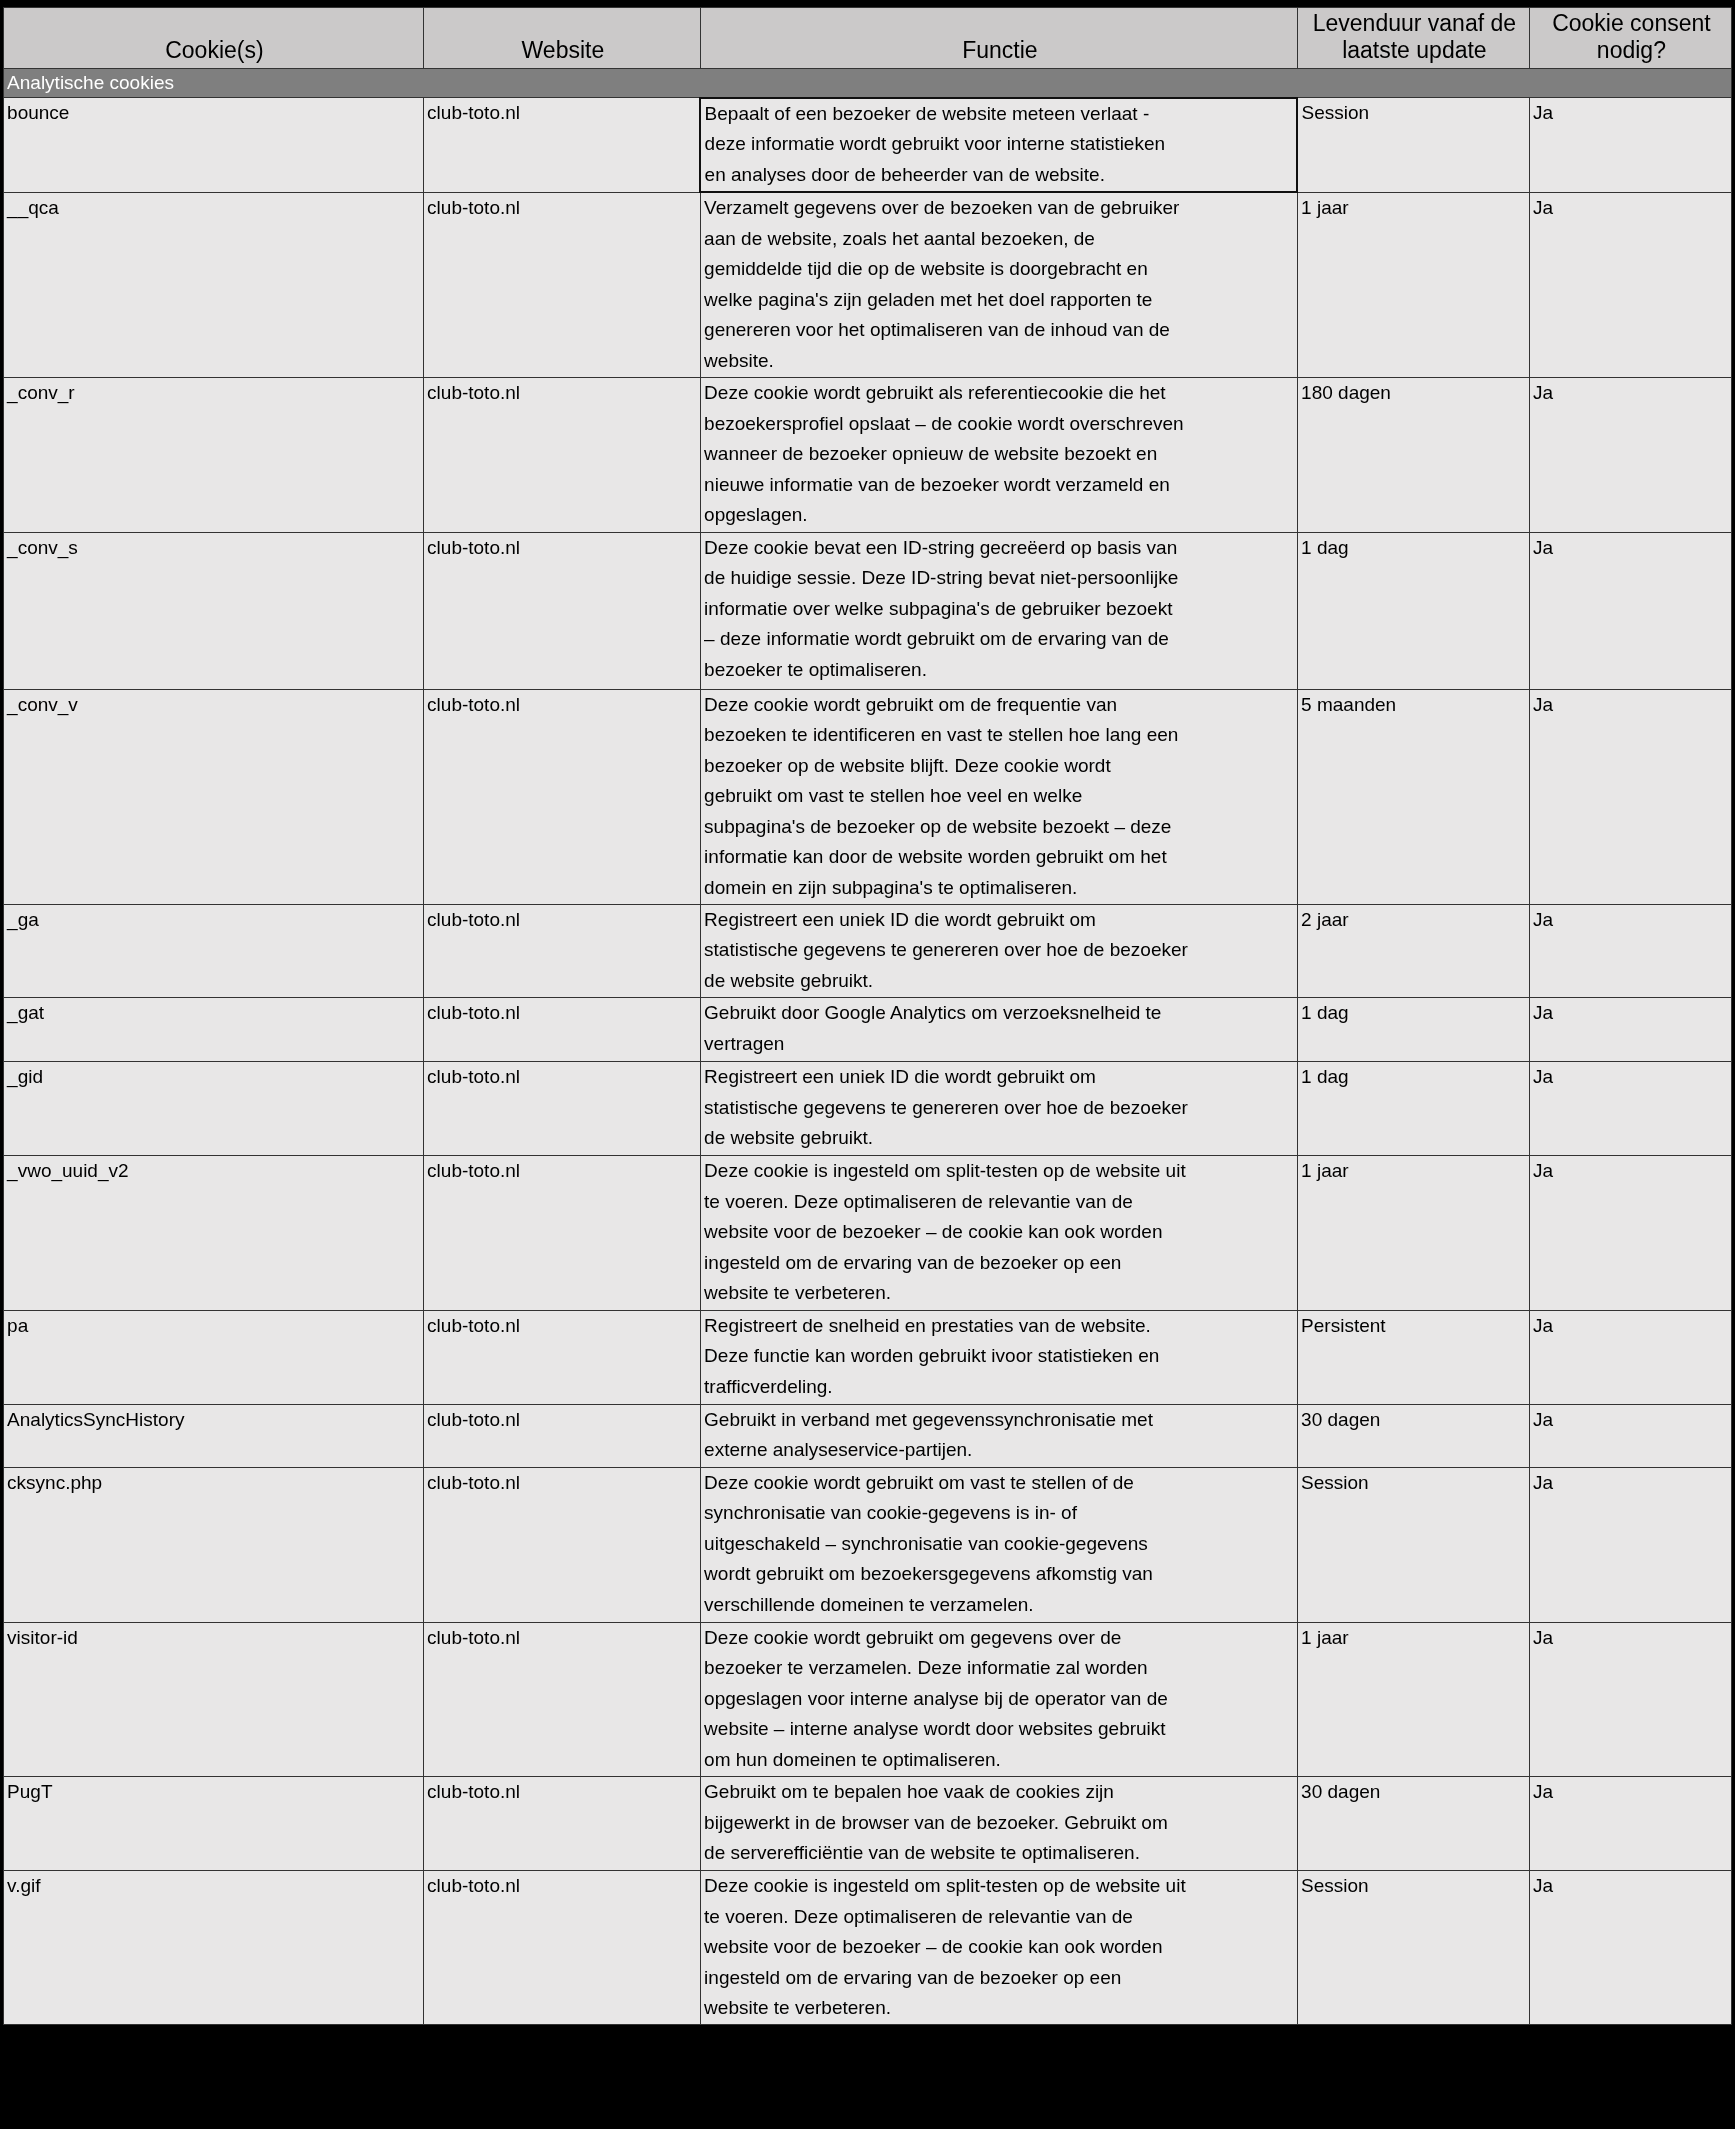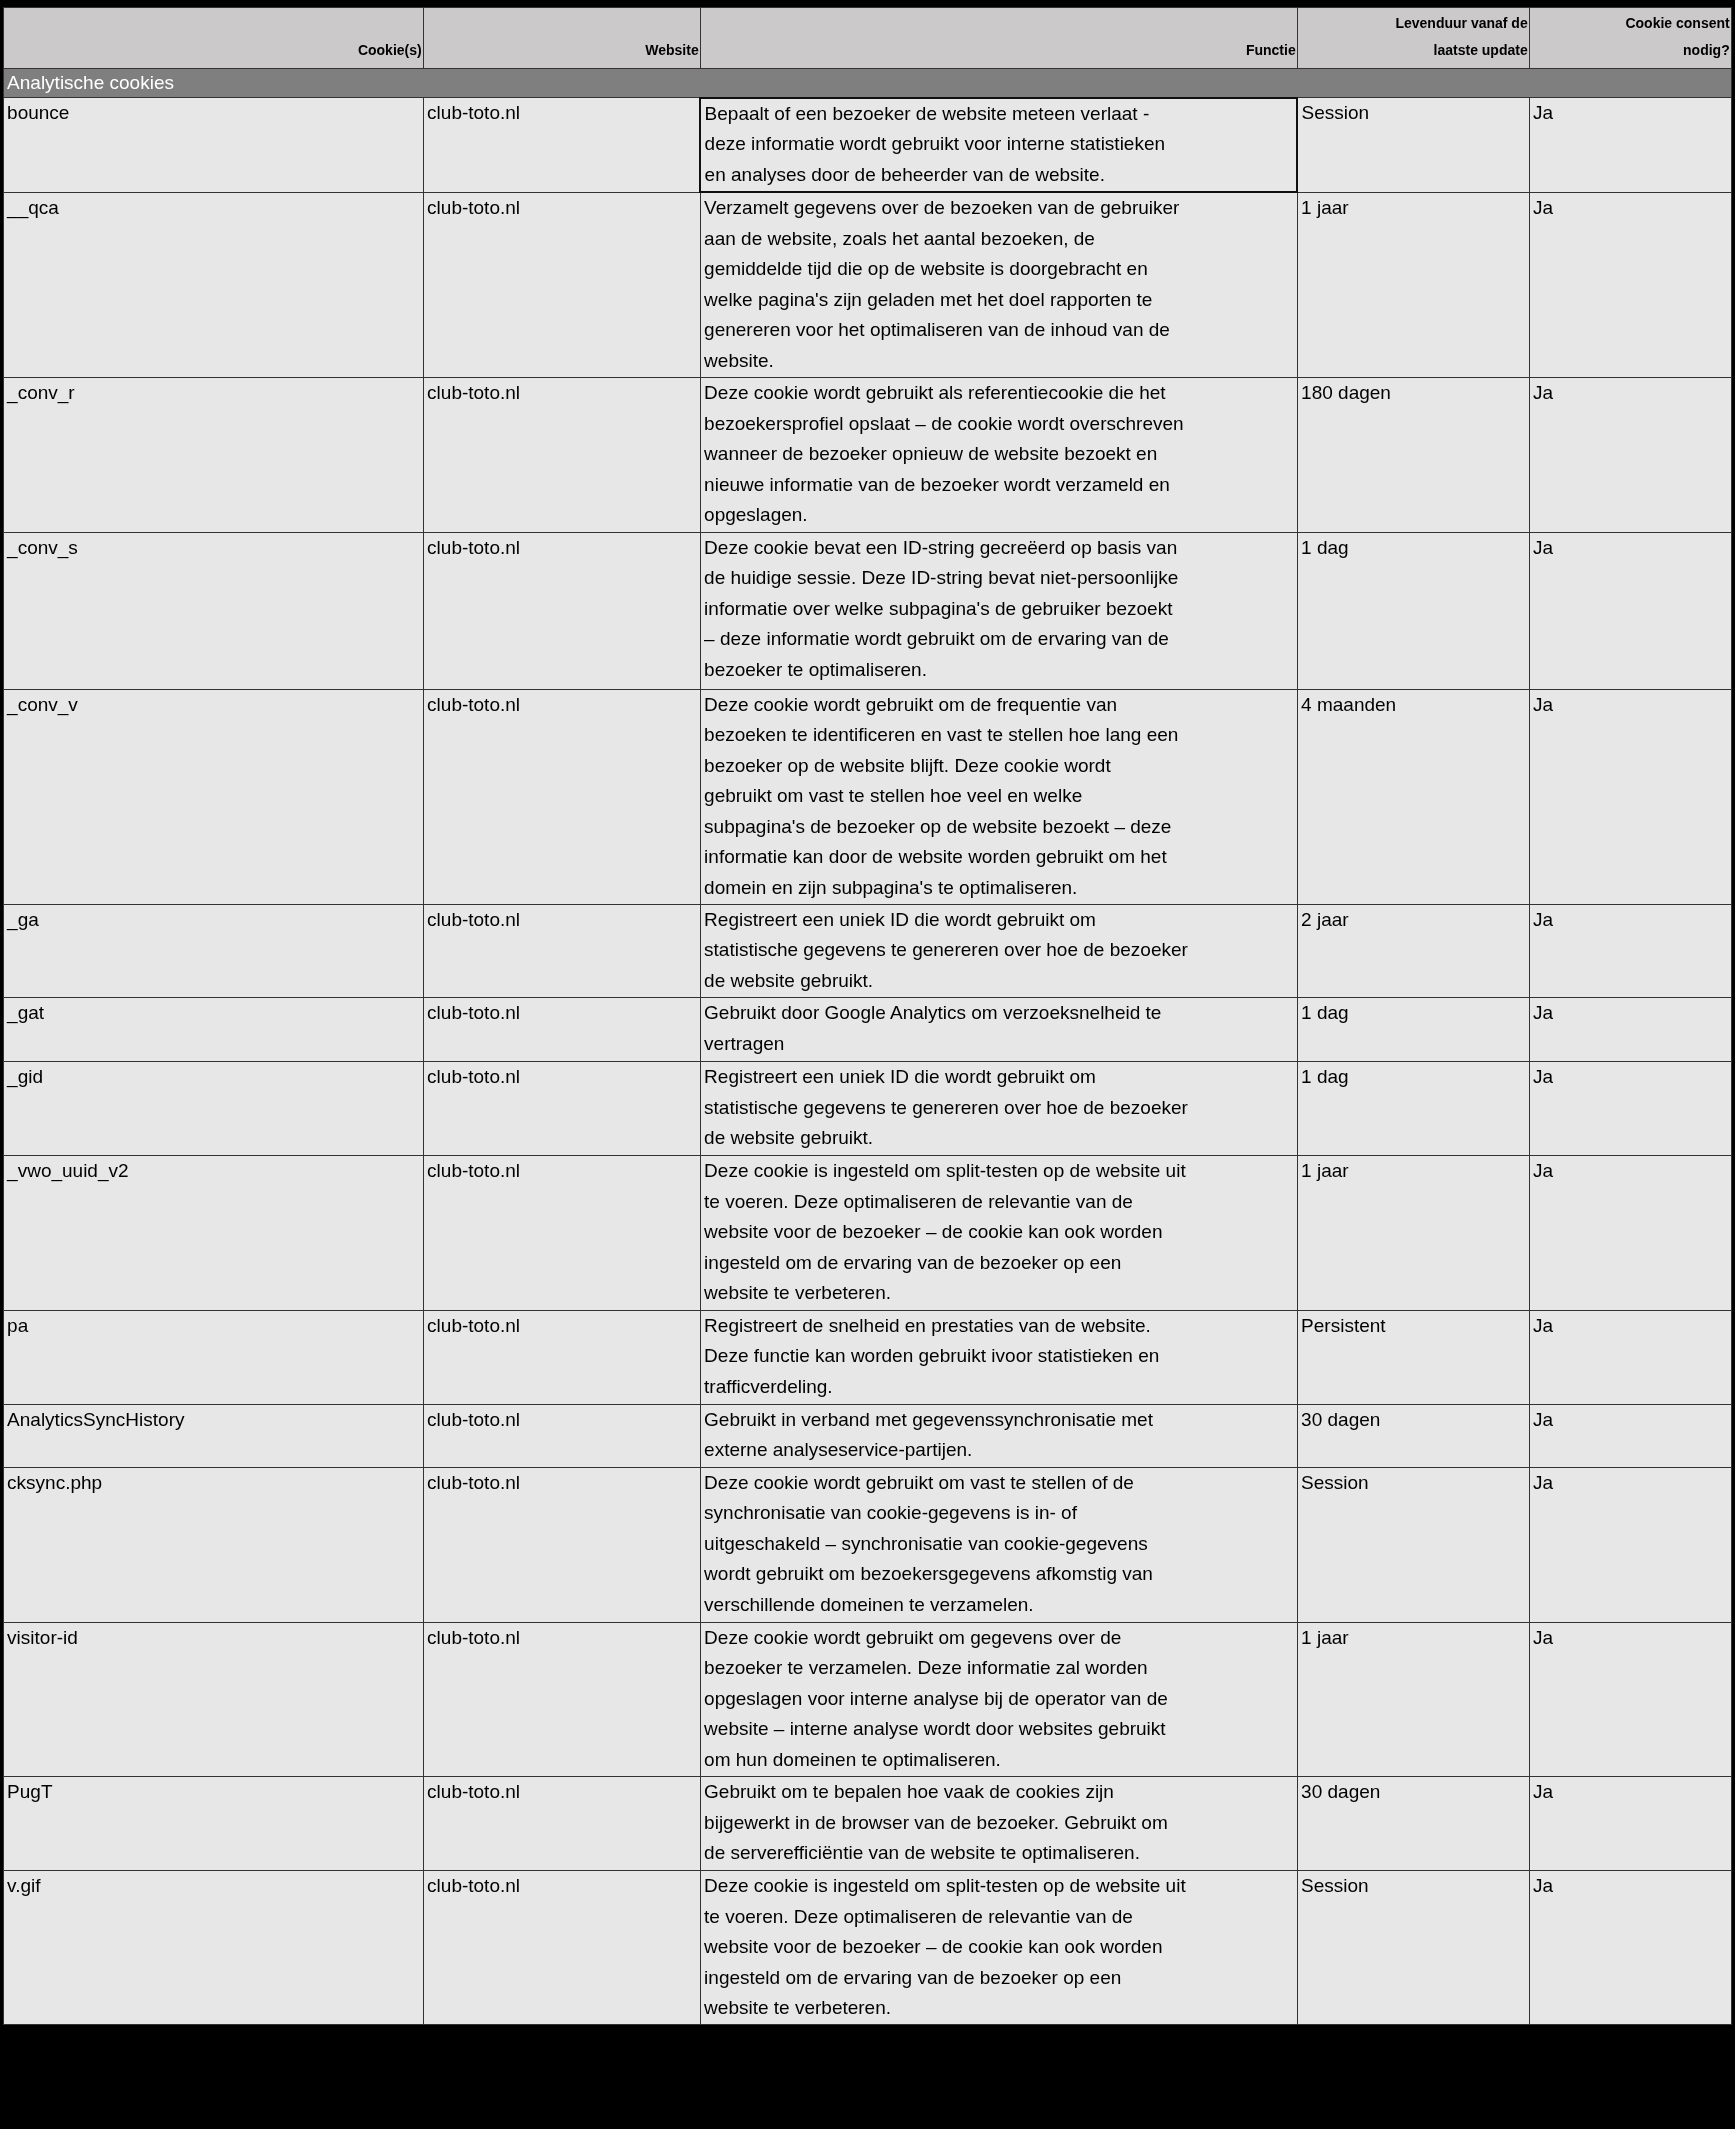--- a/index.html
+++ b/index.html
@@ -39,28 +39,28 @@
   col.c5{width:202px;}
   th,td{
     border-left:0.9px solid var(--border);
     border-right:0.9px solid var(--border);
     border-top:1.8px solid var(--border);
     border-bottom:1.8px solid var(--border);
     overflow:hidden;
   }
   th{
     background:var(--header-bg);
-    font-weight:bold;
-    text-align:right;
+    font-weight:normal;
+    text-align:center;
     vertical-align:bottom;
     white-space:pre-line;
     padding:1.8px 0.9px 4.4px 3.5px;
     height:51px;
     line-height:27px;
-    font-size:14px;
+    font-size:23px;
   }
   td{
     vertical-align:top;
     padding:0 0.9px 0.9px 3.5px;
     line-height:30.5px;
   }
   tr.section-row td{
     background:var(--section-bg);
     color:var(--section-text);
     height:25px;
@@ -146,21 +146,21 @@
         <tr style="height: 213px;">
     <td class="c-cookie">_conv_v</td>
     <td class="c-website">club-toto.nl</td>
     <td class="c-functie">Deze cookie wordt gebruikt om de frequentie van
 bezoeken te identificeren en vast te stellen hoe lang een
 bezoeker op de website blijft. Deze cookie wordt
 gebruikt om vast te stellen hoe veel en welke
 subpagina's de bezoeker op de website bezoekt – deze
 informatie kan door de website worden gebruikt om het
 domein en zijn subpagina's te optimaliseren.</td>
-    <td class="c-levenduur">4 maanden</td>
+    <td class="c-levenduur">5 maanden</td>
     <td class="c-consent">Ja</td>
   </tr>
         <tr style="height: 93px; margin-top: 32px;">
     <td class="c-cookie">_ga</td>
     <td class="c-website">club-toto.nl</td>
     <td class="c-functie">Registreert een uniek ID die wordt gebruikt om
 statistische gegevens te genereren over hoe de bezoeker
 de website gebruikt.</td>
     <td class="c-levenduur">2 jaar</td>
     <td class="c-consent">Ja</td>

